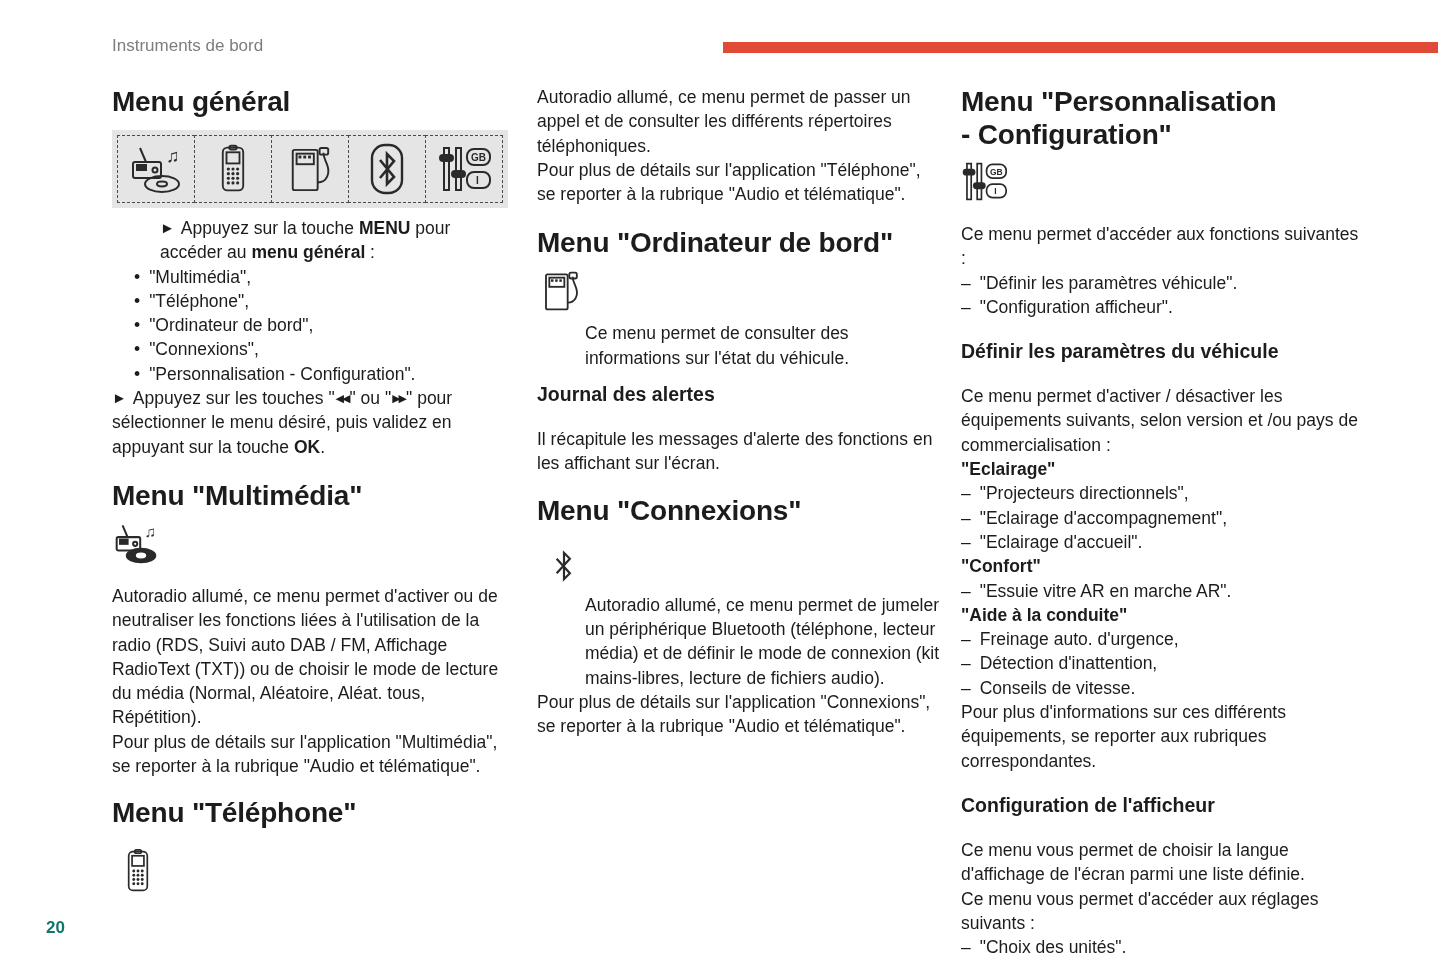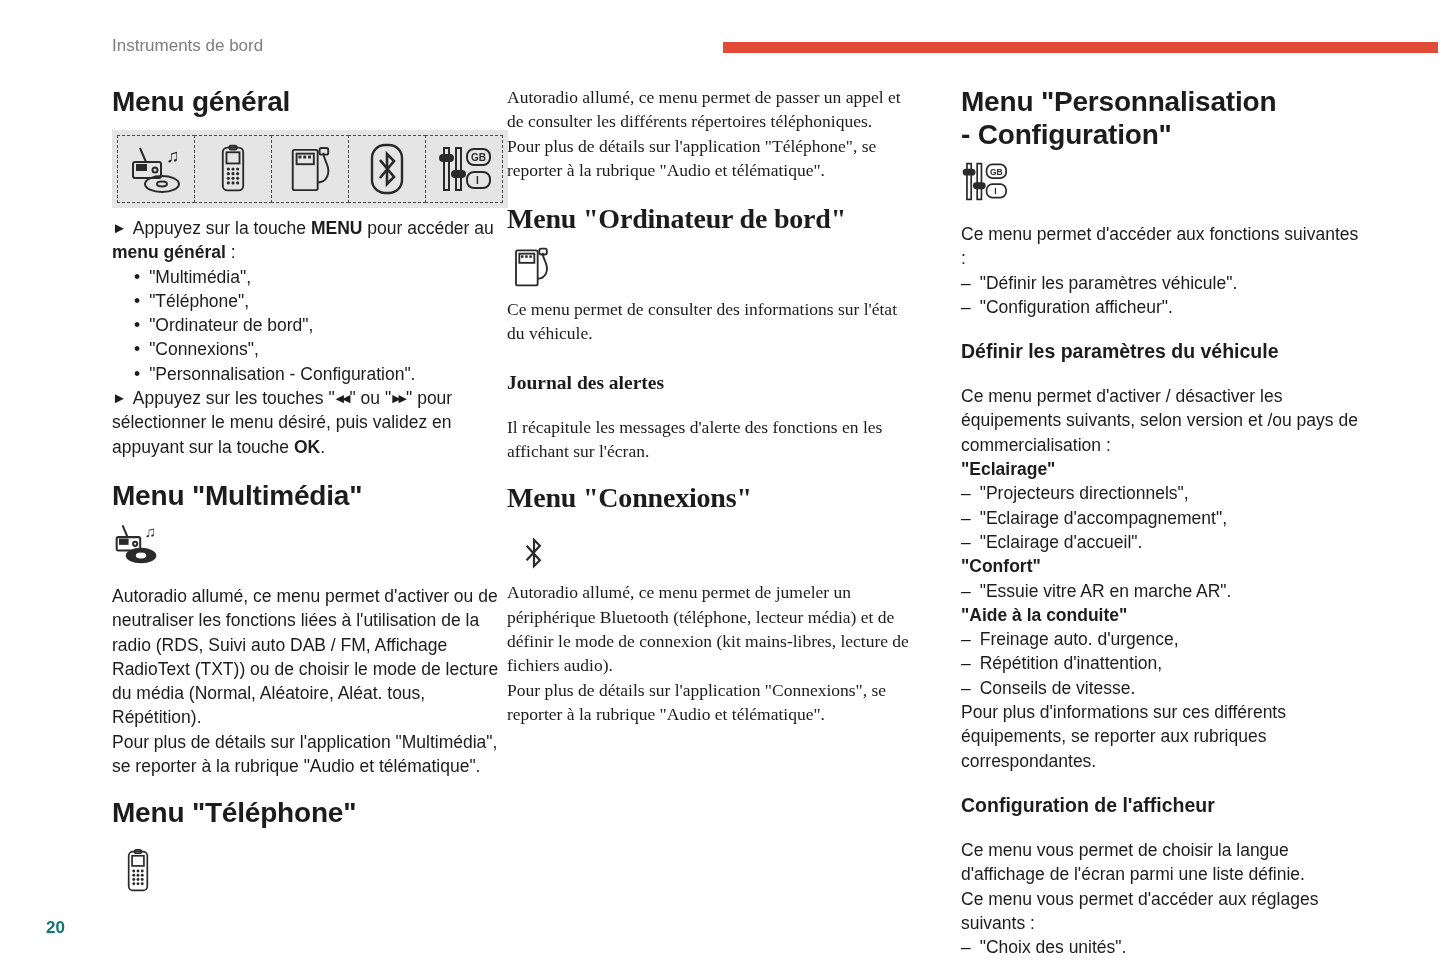--- a/index.html
+++ b/index.html
@@ -11,28 +11,28 @@
     position:absolute;left:112px;top:36px;font-size:17px;color:#7d7d7d;
   }
   .red-bar{
     position:absolute;left:723px;top:42px;width:715px;height:11px;background:#e04a36;
   }
   .page-number{
     position:absolute;left:46px;top:918px;font-size:17px;font-weight:bold;color:#0f766e;
   }
   .col{position:absolute;top:85px;width:404px;font-size:17.5px;line-height:24.3px;}
   #col1{left:112px;}
-  #col2{left:507px;font-family:Liberation Serif, serif;}
+  #col2{left:537px;}
   #col3{left:961px;}
   .h1{font-size:28px;line-height:33px;font-weight:bold;margin:0;letter-spacing:-0.2px;}
   .h3{font-size:19.5px;line-height:25px;font-weight:bold;margin:0;}
   p{margin:0;}
   b{font-weight:bold;}
-  .mt6{margin-top:20px;}  .mt8{margin-top:8px;}  .mt10{margin-top:10px;}
-  .mt12{margin-top:20px;} .mt16{margin-top:24px;}
+  .mt6{margin-top:20px;}  .mt8{margin-top:8px;margin-left:48px;}  .mt10{margin-top:10px;}
+  .mt12{margin-top:20px;} .mt16{margin-top:12px;}
   .mt18{margin-top:18px;} .mt20{margin-top:20px;}
   .tri{font-size:15px;margin-right:6px;vertical-align:1px;}
   .ffrw{font-size:11px;letter-spacing:-2px;vertical-align:2px;padding:0 1px;}
   .bullet-row{padding-left:22px;}
   .bullet-row .mk{margin-right:9px;}
   .dash-row{padding-left:26px;text-indent:-26px;}
   .dash-row .mk{margin-right:9px;}
   .icon-strip{
     margin-top:12px;background:#e5e5e5;padding:5px;display:flex;width:fit-content;
   }
@@ -248,21 +248,21 @@
   <p><b>"Eclairage"</b></p>
   <p class="dash-row"><span class="mk">–</span><span>"Projecteurs directionnels",</span></p>
   <p class="dash-row"><span class="mk">–</span><span>"Eclairage d'accompagnement",</span></p>
   <p class="dash-row"><span class="mk">–</span><span>"Eclairage d'accueil".</span></p>
 
   <p><b>"Confort"</b></p>
   <p class="dash-row"><span class="mk">–</span><span>"Essuie vitre AR en marche AR".</span></p>
 
   <p><b>"Aide à la conduite"</b></p>
   <p class="dash-row"><span class="mk">–</span><span>Freinage auto. d'urgence,</span></p>
-  <p class="dash-row"><span class="mk">–</span><span>Répétition d'inattention,</span></p>
+  <p class="dash-row"><span class="mk">–</span><span>Détection d'inattention,</span></p>
   <p class="dash-row"><span class="mk">–</span><span>Conseils de vitesse.</span></p>
 
   <p>Pour plus d'informations sur ces différents équipements, se reporter aux rubriques correspondantes.</p>
 
   <p class="h3 mt12">Configuration de l'afficheur</p>
   <p class="mt6">Ce menu vous permet de choisir la langue d'affichage de l'écran parmi une liste définie.</p>
   <p>Ce menu vous permet d'accéder aux réglages suivants :</p>
   <p class="dash-row"><span class="mk">–</span><span>"Choix des unités".</span></p>
 </div>
 

